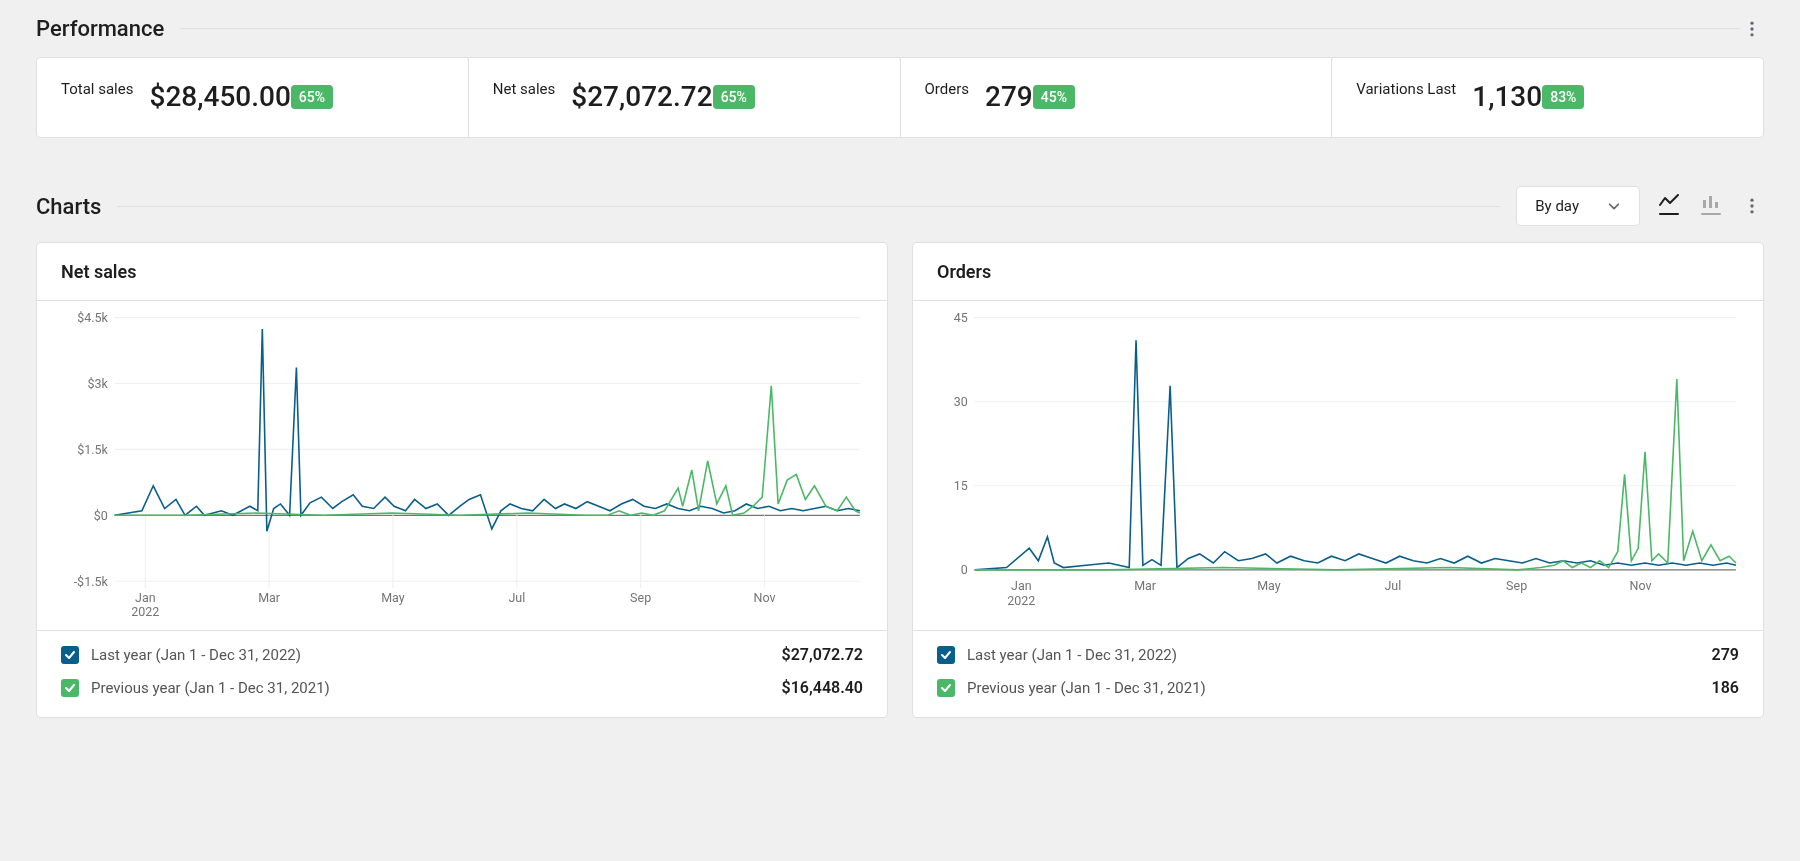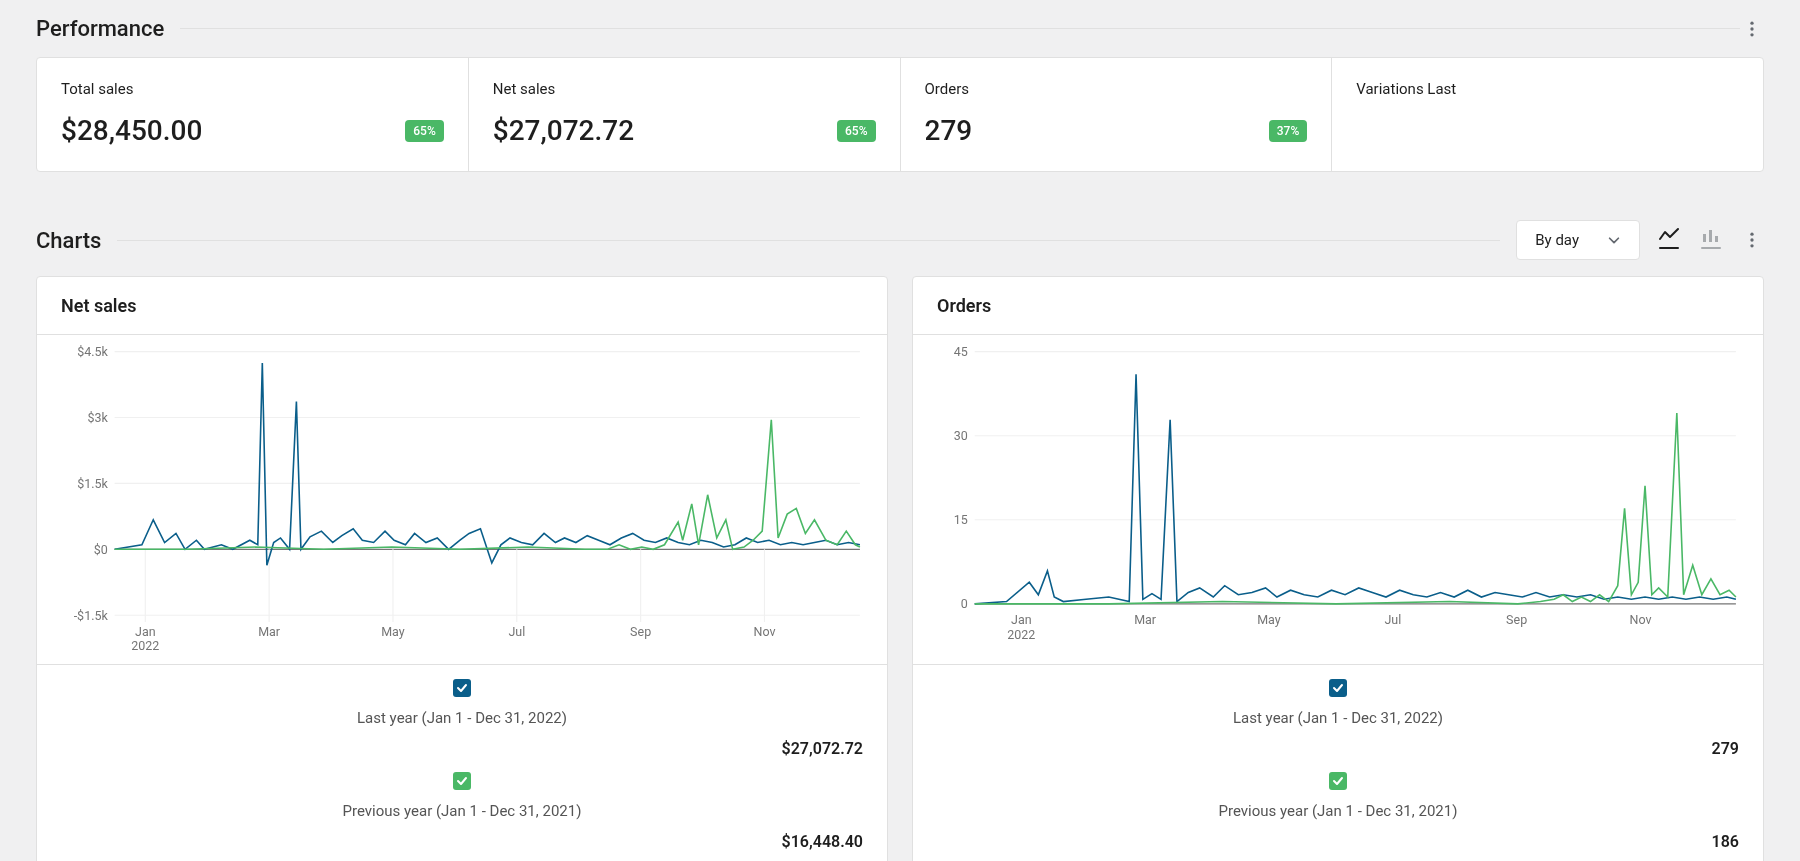--- a/index.html
+++ b/index.html
@@ -7,26 +7,26 @@
 
   .section-header{display:flex;align-items:center;margin:0 0 16px 0;}
   .section-title{font-size:22px;font-weight:500;color:#1e1e1e;white-space:nowrap;}
   .section-rule{flex:1;height:1px;background:#e0e0e0;margin-left:16px;}
   .section-tools{display:flex;align-items:center;gap:16px;margin-left:16px;}
   .kebab{width:24px;height:24px;display:flex;align-items:center;justify-content:center;color:#646970;cursor:pointer;}
   .kebab svg{width:20px;height:20px;}
 
   
   .perf-row{display:flex;background:#fff;border:1px solid #e0e0e0;border-radius:4px;overflow:hidden;}
-  .perf-card{flex:1;padding:22px 24px 24px 24px;border-right:1px solid #e0e0e0;display:flex;flex-direction:column;gap:16px;}
+  .perf-card{flex:1;padding:22px 24px 24px 24px;border-right:1px solid #e0e0e0;display:flex;flex-direction:row;gap:16px;}
   .perf-card:last-child{border-right:none;}
   .perf-label{font-size:15px;color:#1e1e1e;}
   .perf-val-row{display:flex;align-items:center;justify-content:space-between;}
   .perf-value{font-size:28px;font-weight:500;}
-  .perf-badge{background:#4ab866;color:#fff;font-size:12px;font-weight:500;border-radius:4px;padding:4px 8px;margin-left:12px;}
+  .perf-badge{background:#4ab866;color:#fff;font-size:14px;font-weight:500;border-radius:4px;padding:4px 8px;}
 
   
   .select{background:#fff;border:1px solid #e0e0e0;border-radius:4px;padding:10px 18px;display:flex;align-items:center;gap:28px;font-size:15px;color:#1e1e1e;cursor:pointer;}
   .select .chev{width:14px;height:14px;color:#646970;}
   .chart-type-toggle{display:flex;align-items:center;gap:16px;}
   .ct-btn{width:26px;height:26px;display:flex;flex-direction:column;align-items:center;gap:4px;color:#a7aaad;cursor:pointer;}
   .ct-btn.active{color:#1e1e1e;}
   .ct-btn .underline{width:20px;height:2px;background:currentColor;border-radius:1px;}
   .ct-btn svg{width:20px;height:16px;}
 
@@ -39,21 +39,21 @@
   .y-tick{font-size:11px;fill:#757575;text-anchor:end;}
   .x-tick{font-size:11px;fill:#757575;text-anchor:middle;}
   .x-tick-sub{font-size:11px;fill:#757575;text-anchor:middle;}
   .grid-line{stroke:#f0f0f0;stroke-width:1;}
   .axis-line{stroke:#757575;stroke-width:1;}
   .series-a{stroke:#0a5e8a;stroke-width:1.4;fill:none;}
   .series-b{stroke:#4ab866;stroke-width:1.4;fill:none;}
 
   
   .chart-footer{border-top:1px solid #e0e0e0;padding:14px 24px 20px 24px;display:flex;flex-direction:column;gap:14px;}
-  .legend-row{display:flex;align-items:center;gap:12px;flex-direction:column;}
+  .legend-row{display:flex;align-items:center;gap:12px;}
   .legend-check{width:18px;height:18px;border-radius:3px;display:flex;align-items:center;justify-content:center;color:#fff;}
   .legend-check.blue{background:#0a5e8a;}
   .legend-check.green{background:#4ab866;}
   .legend-check svg{width:12px;height:12px;}
   .legend-label{font-size:15px;color:#555;}
   .legend-val{margin-left:auto;font-size:16px;font-weight:600;}
 </style>
 </head>
 <body>
 
@@ -83,25 +83,29 @@
       <div class="perf-label">Net sales</div>
       <div class="perf-val-row">
         <div class="perf-value">$27,072.72</div>
         <div class="perf-badge">65%</div>
       </div>
     </div>
     <div class="perf-card">
       <div class="perf-label">Orders</div>
       <div class="perf-val-row">
         <div class="perf-value">279</div>
-        <div class="perf-badge">37%</div>
+        <div class="perf-badge">45%</div>
       </div>
     </div>
     <div class="perf-card">
       <div class="perf-label">Variations Last</div>
+      <div class="perf-val-row">
+        <div class="perf-value">1,130</div>
+        <div class="perf-badge">83%</div>
+      </div>
     </div>
   </div>
 
   <div class="section-header" style="margin-top:48px;margin-bottom:8px;">
     <div class="section-title">Charts</div>
     <div class="section-rule"></div>
     <div class="section-tools">
       <div class="select">
         <span>By day</span>
         <svg class="chev" viewBox="0 0 16 16">

